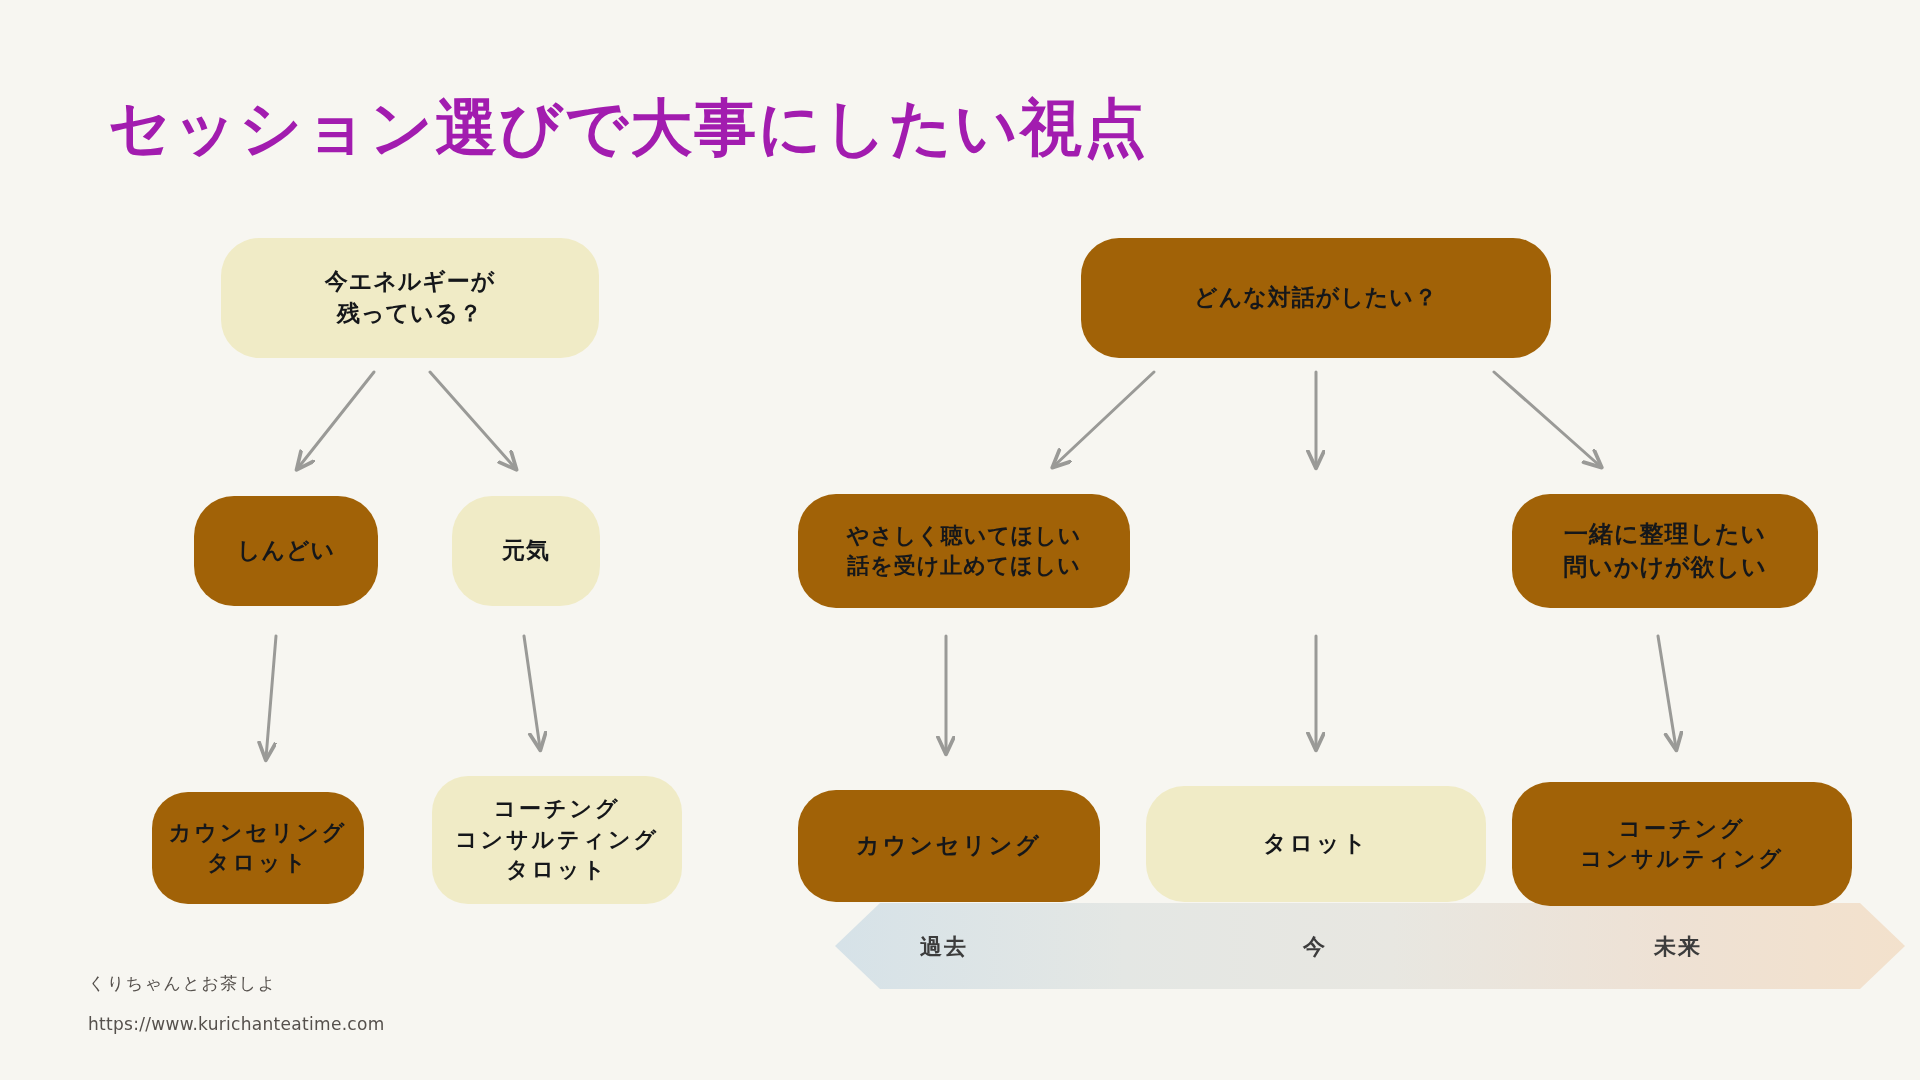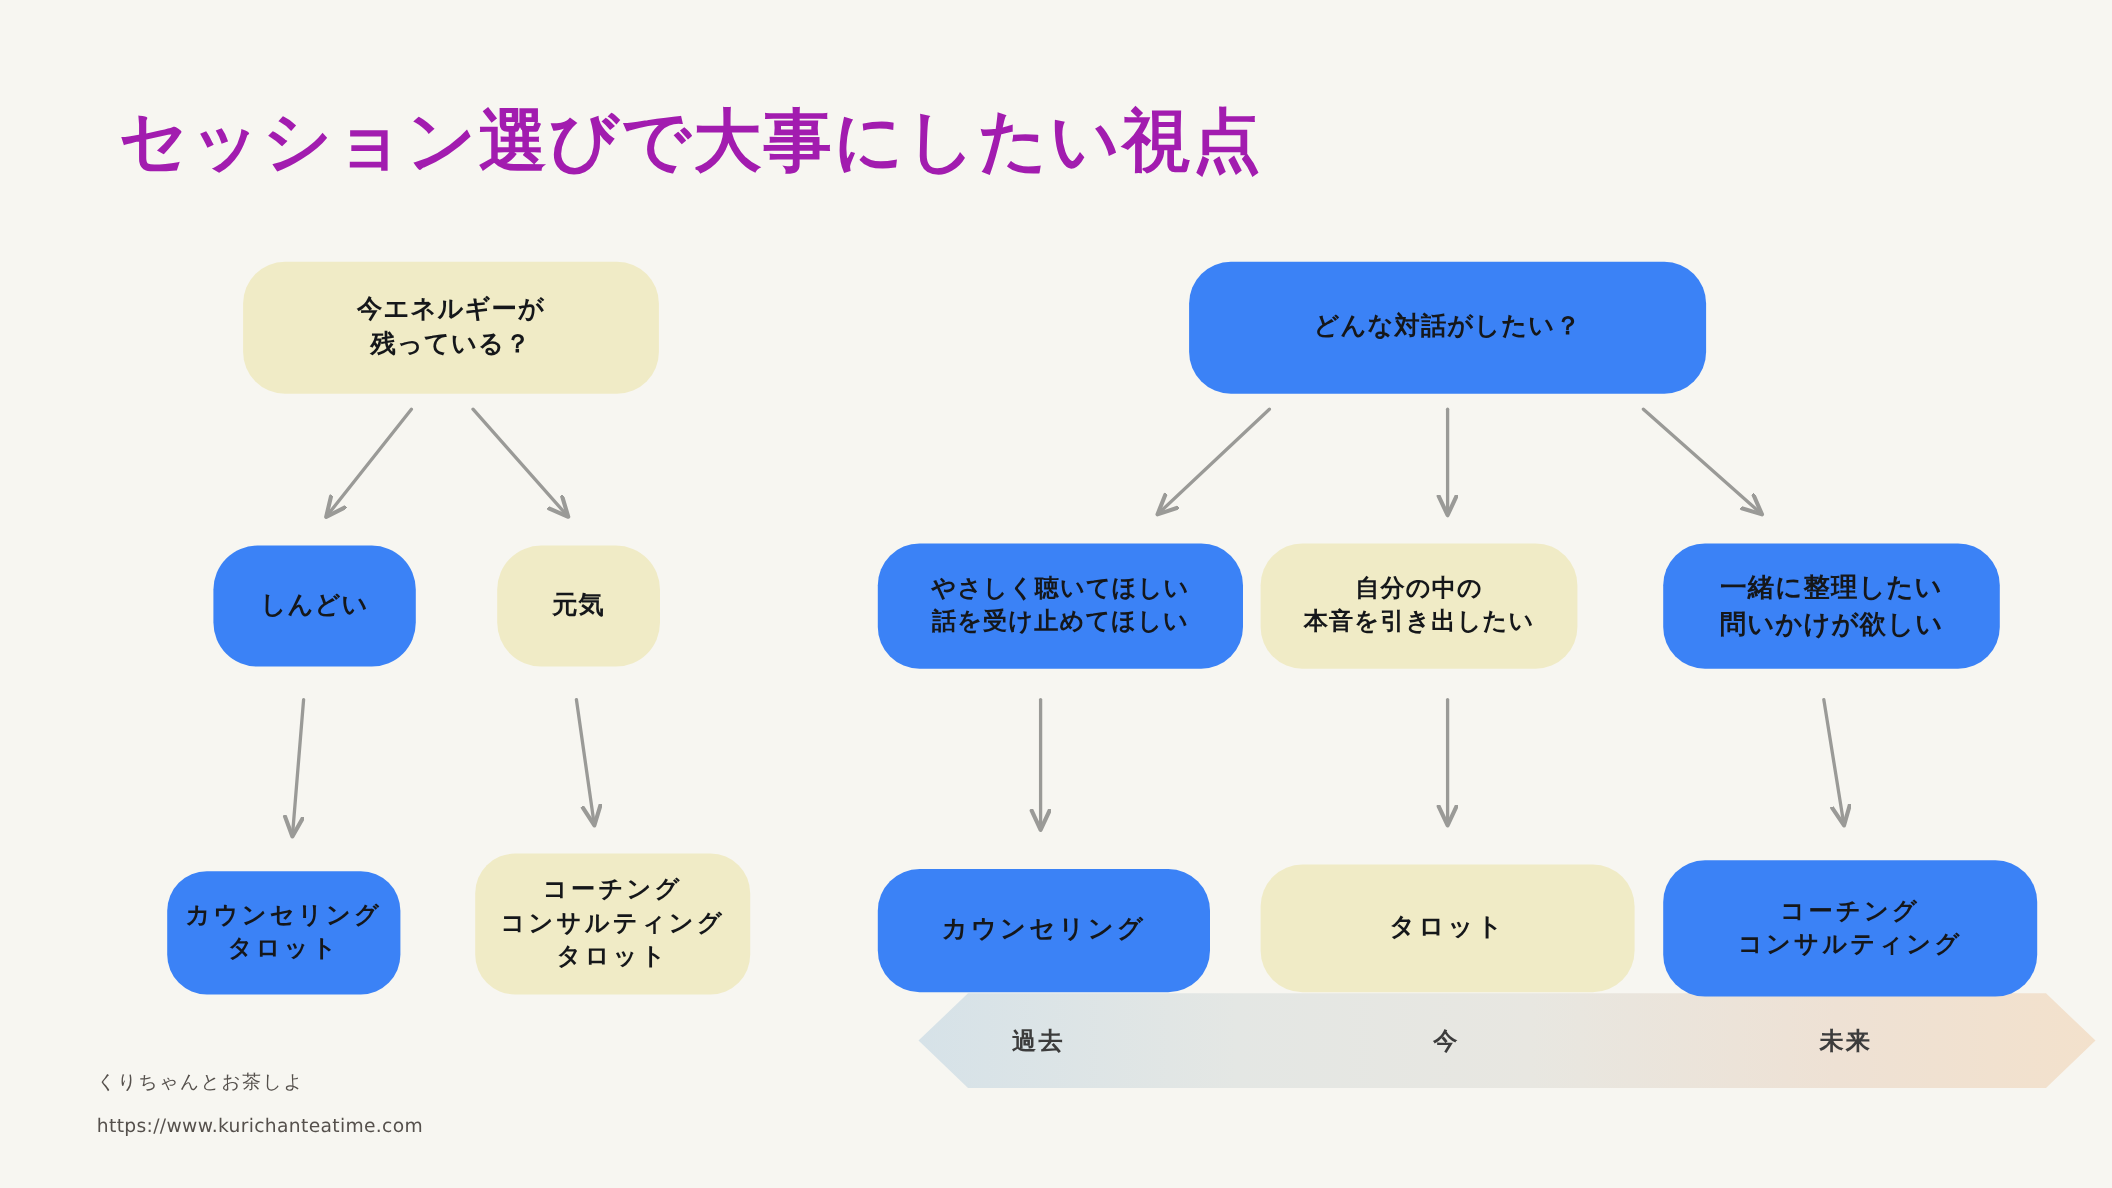--- a/index.html
+++ b/index.html
@@ -38,21 +38,21 @@
     align-items: center;
     justify-content: center;
     text-align: center;
     border-radius: 34px;
     color: #15171a;
     font-weight: 700;
     line-height: 1.38;
     letter-spacing: 1px;
     white-space: pre-line;
   }
-  .node.mint  { background: #3b82f6; }
+  .node.mint  { background: #a16207; font-family: Liberation Serif, serif; }
   .node.cream { background: #f0ebc6; }
 
   .n-root-l   { left: 221px; top: 238px;  width: 378px;  height: 120px; font-size: 23px; border-radius: 38px; }
   .n-mid-l1   { left: 194px; top: 496px;  width: 184px;  height: 110px; font-size: 23px; border-radius: 40px; }
   .n-mid-l2   { left: 452px; top: 496px;  width: 148px;  height: 110px; font-size: 23px; border-radius: 40px; }
   .n-leaf-l1  { left: 152px; top: 792px;  width: 212px;  height: 112px; font-size: 22px; letter-spacing: 3px; border-radius: 36px; }
   .n-leaf-l2  { left: 432px; top: 776px;  width: 250px;  height: 128px; font-size: 22px; letter-spacing: 3px; border-radius: 36px; }
 
   .n-root-r   { left: 1081px; top: 238px; width: 470px;  height: 120px; font-size: 23px; border-radius: 38px; }
   .n-mid-r1   { left: 798px;  top: 494px; width: 332px;  height: 114px; font-size: 22px; border-radius: 38px; text-align: center; }
@@ -134,22 +134,20 @@
   <div class="node cream n-mid-l2">元気</div>
   <div class="node mint  n-leaf-l1">カウンセリング
 タロット</div>
   <div class="node cream n-leaf-l2">コーチング
 コンサルティング
 タロット</div>
 
   <div class="node mint  n-root-r">どんな対話がしたい？</div>
   <div class="node mint  n-mid-r1">やさしく聴いてほしい
 話を受け止めてほしい</div>
-  <div class="node cream n-mid-r2">自分の中の
-本音を引き出したい</div>
   <div class="node mint  n-mid-r3">一緒に整理したい
 問いかけが欲しい</div>
   <div class="node mint  n-leaf-r1">カウンセリング</div>
   <div class="node cream n-leaf-r2">タロット</div>
   <div class="node mint  n-leaf-r3">コーチング
 コンサルティング</div>
 
   <div class="tl-label tl-past">過去</div>
   <div class="tl-label tl-now">今</div>
   <div class="tl-label tl-future">未来</div>

